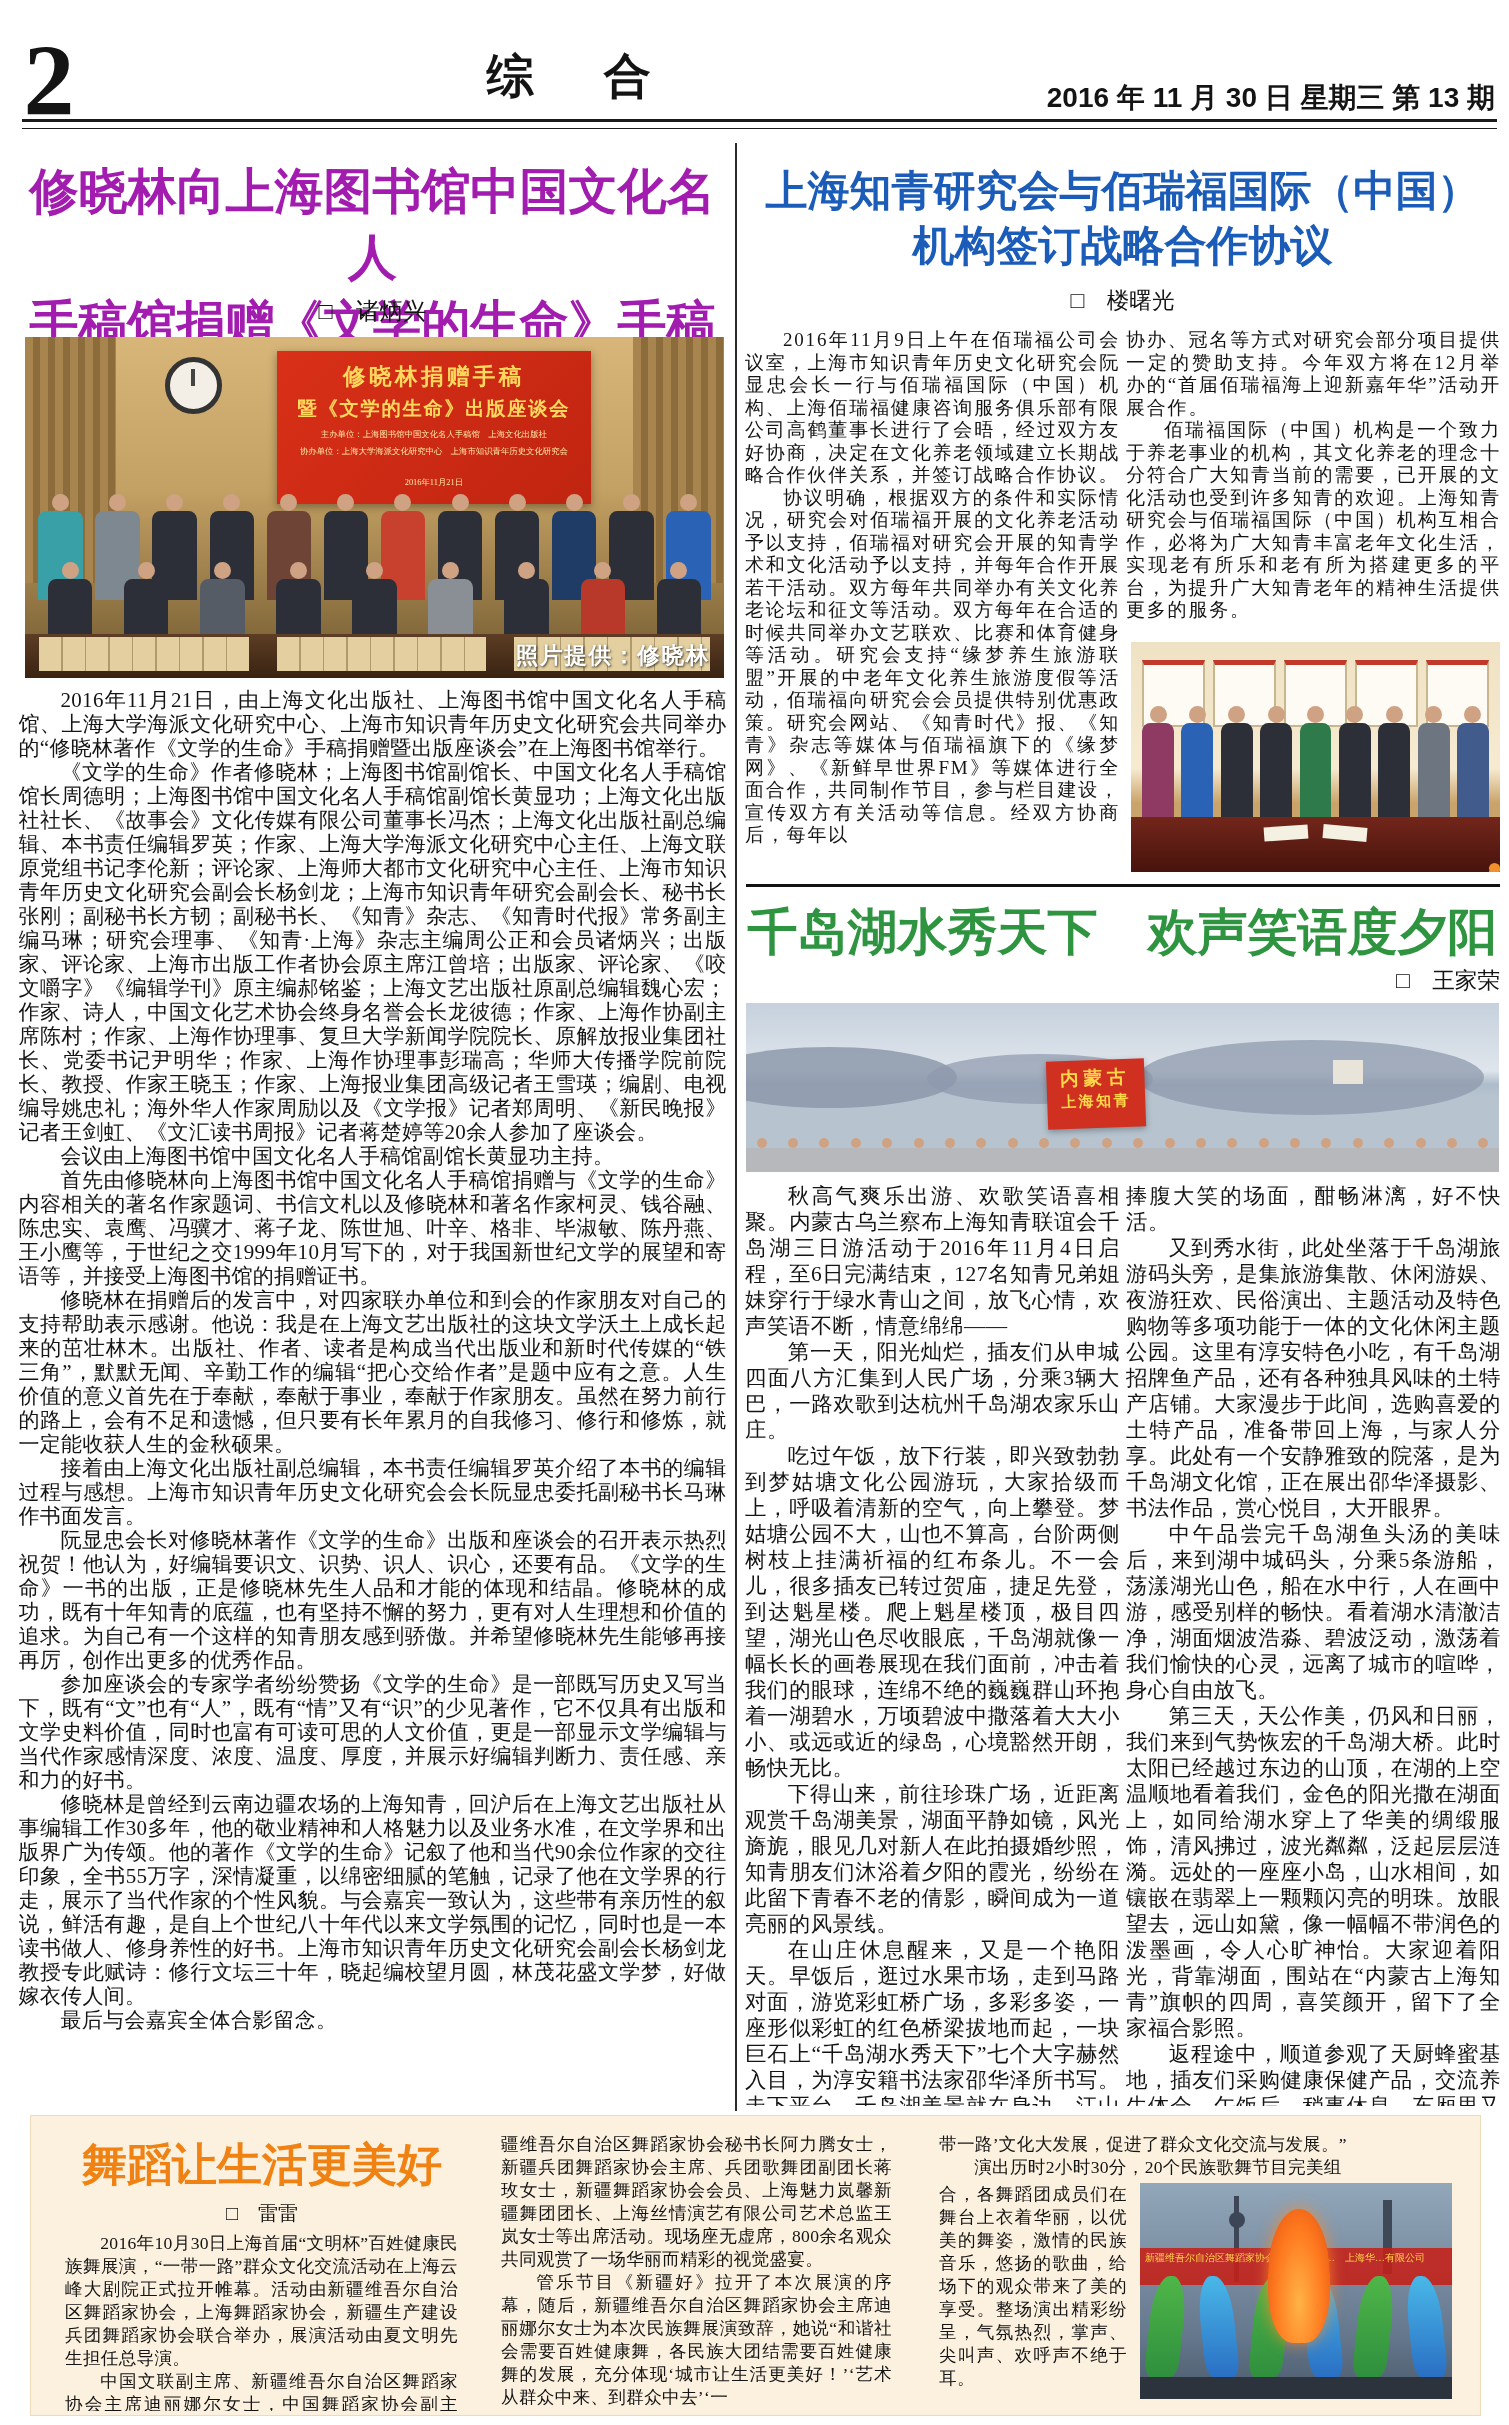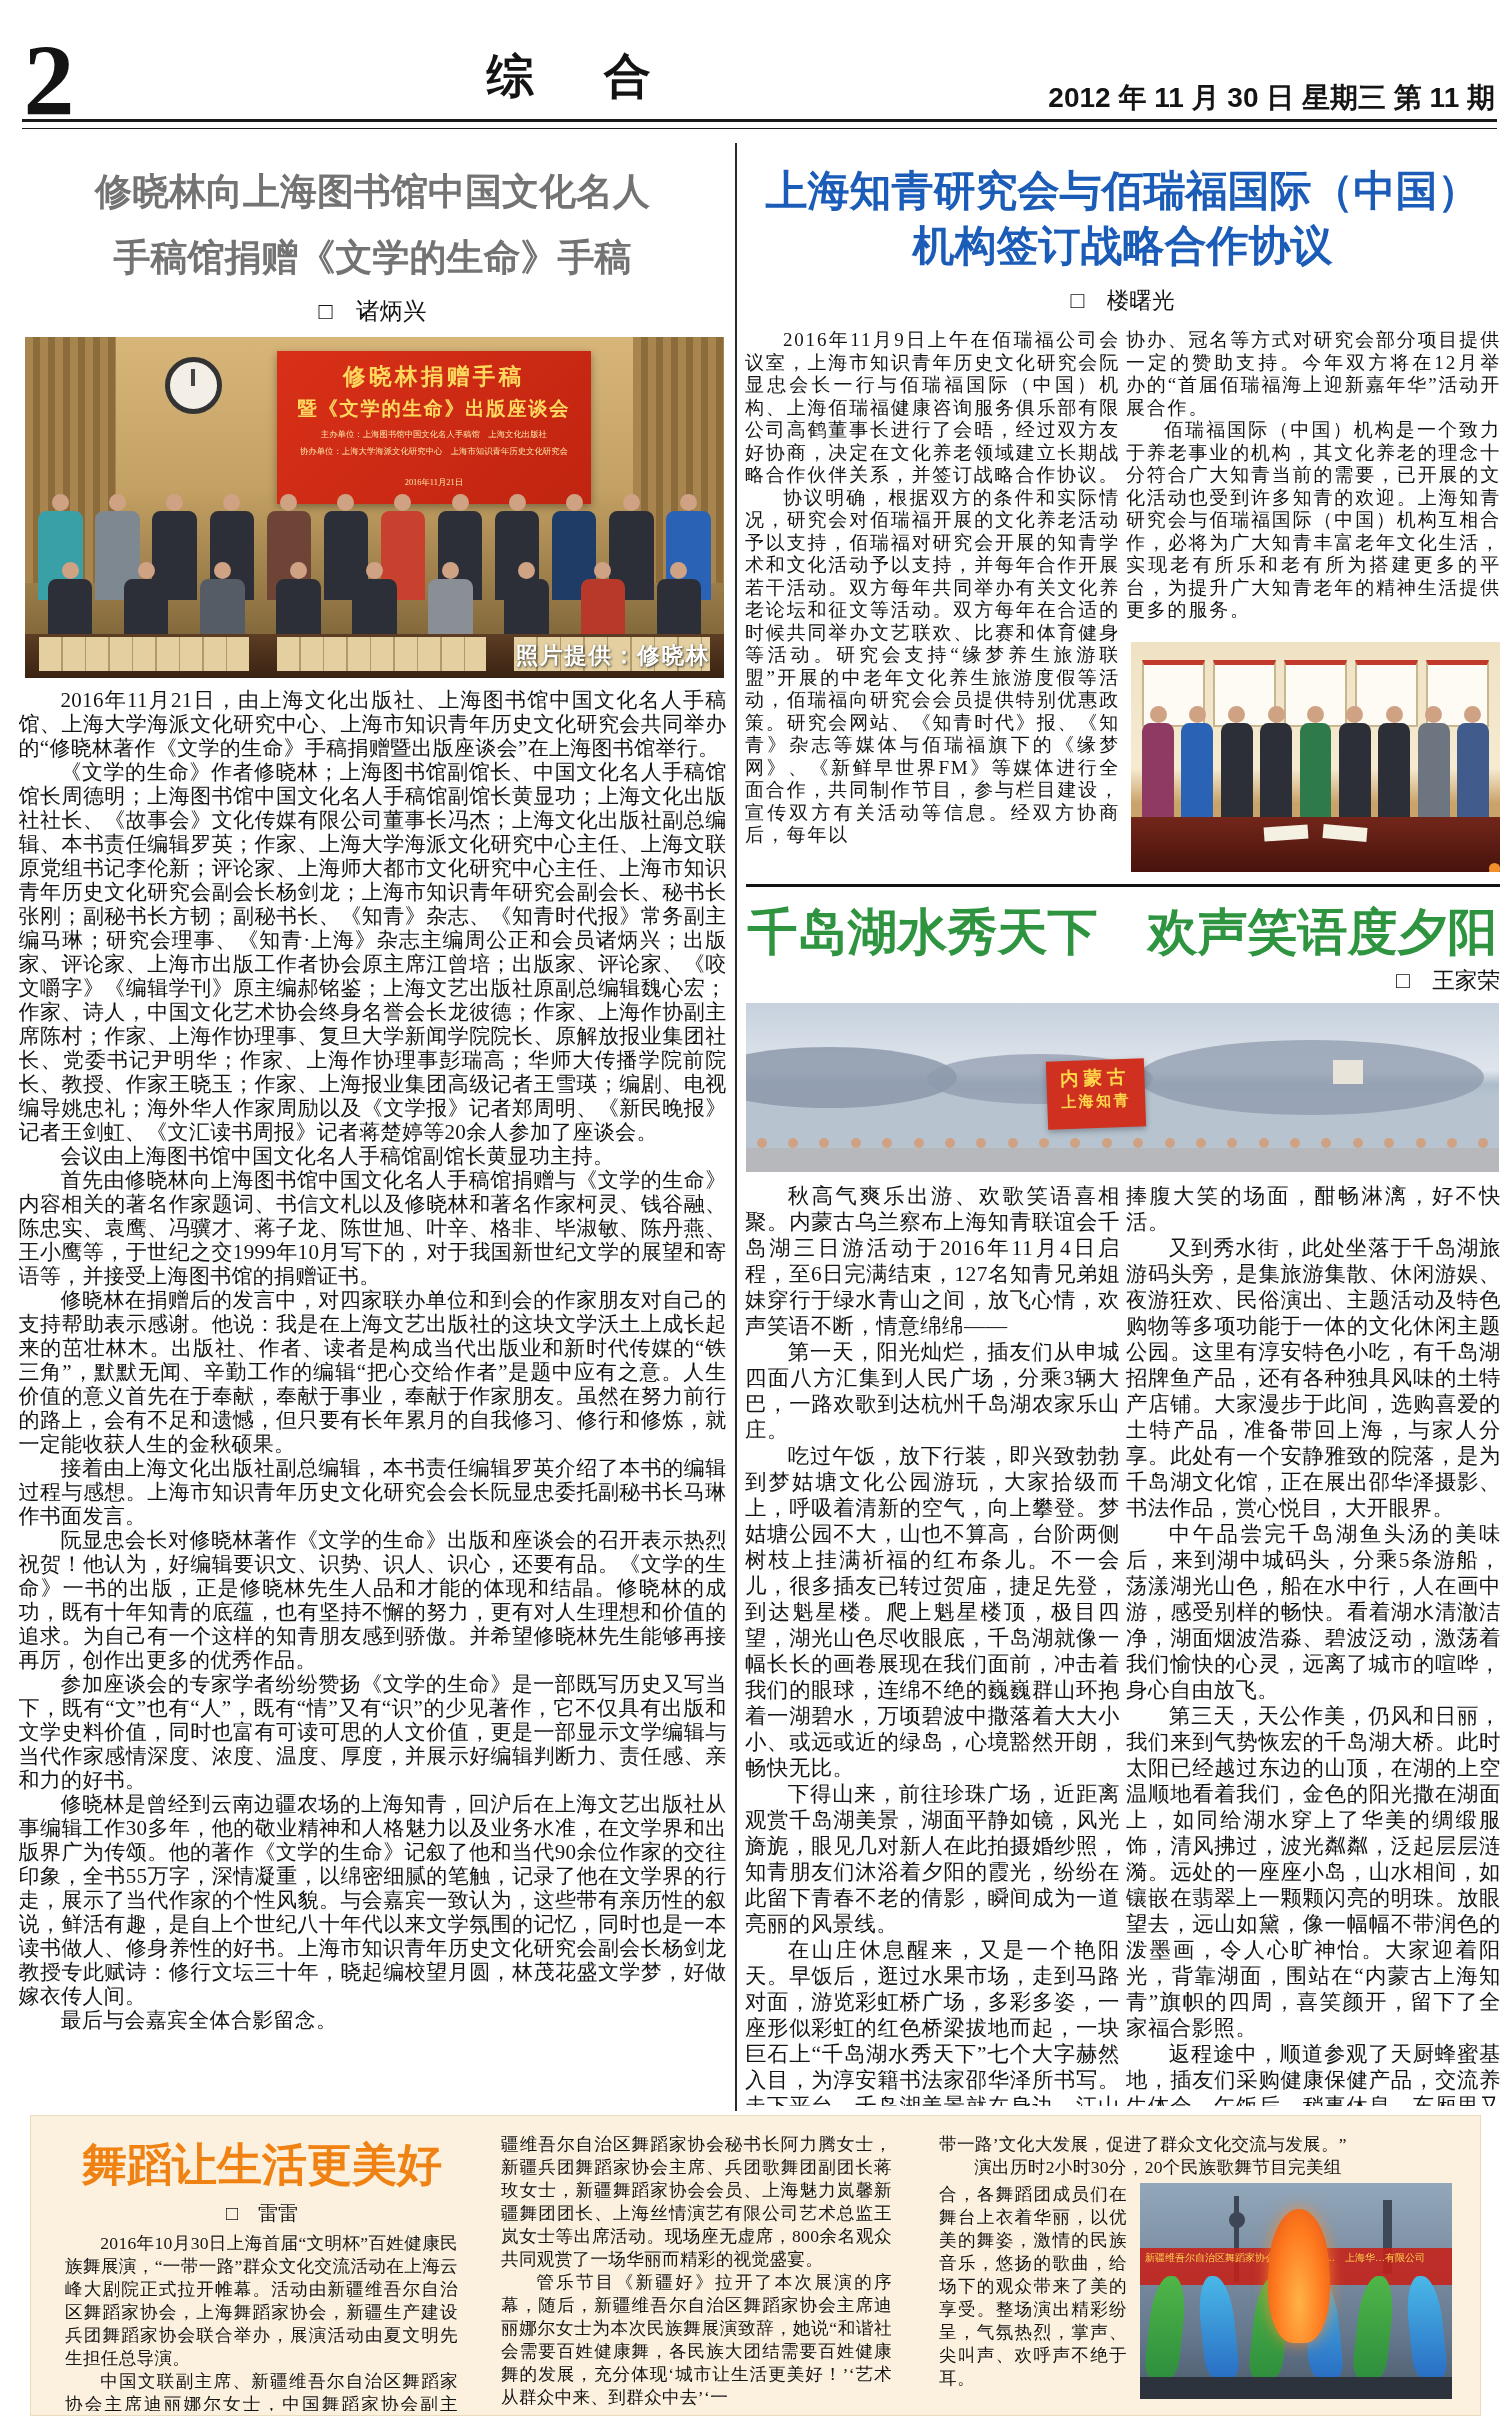--- a/index.html
+++ b/index.html
@@ -14,21 +14,21 @@
   .issue-date{position:absolute;right:15px;top:79px;font-weight:bold;font-size:28px;
         font-family:"Liberation Sans","DejaVu Sans",sans-serif;}
   .header-rule{position:absolute;left:22px;right:13.4px;top:119px;height:5.9px;
         border-top:3.4px solid #1a1a1a;border-bottom:1.7px solid #1a1a1a;}
 
   .v-divider{position:absolute;left:735px;top:143px;width:1.7px;height:1968px;background:#2a2a2a;}
   .h-rule2{position:absolute;left:746px;right:10px;top:884px;border-top:3.4px solid #111;}
 
   
   .a1-title{position:absolute;left:18.5px;top:159px;width:708px;text-align:center;
-        color:#737373;font-weight:bold;font-size:37px;line-height:66px;}
+        color:#a21caf;font-weight:bold;font-size:49px;line-height:66px;}
   .a1-author{position:absolute;left:18.5px;top:295px;width:708px;text-align:center;font-size:23.5px;}
   .a1-body{position:absolute;left:18.5px;top:688px;width:708px;height:1422px;overflow:hidden;
         font-size:21px;line-height:24px;letter-spacing:0.3px;text-align:justify;}
   .a1-body p{margin:0;text-indent:2em;}
 
   
   .photo{position:absolute;overflow:hidden;}
   .photo *{position:absolute;}
 
   
@@ -153,21 +153,21 @@
         box-shadow:0 0 15px rgba(255,140,40,.8);}
   .stage{left:0;right:0;bottom:0;height:10%;background:#2c333d;}
 </style>
 </head>
 <body>
 
 <div class="page">
 
   <div class="pagenum">2</div>
   <div class="section-title">综　合</div>
-  <div class="issue-date">2012 年 11 月 30 日  星期三  第 11 期</div>
+  <div class="issue-date">2016 年 11 月 30 日  星期三  第 13 期</div>
   <div class="header-rule"></div>
   <div class="v-divider"></div>
 
   <div class="a1-title">
     <div>修晓林向上海图书馆中国文化名人</div>
     <div>手稿馆捐赠《文学的生命》手稿</div>
   </div>
   <div class="a1-author">□　诸炳兴</div>
 
   <div class="photo photo1">

